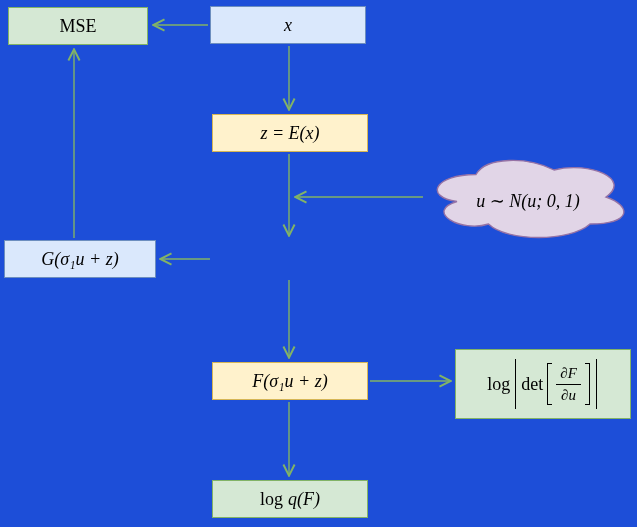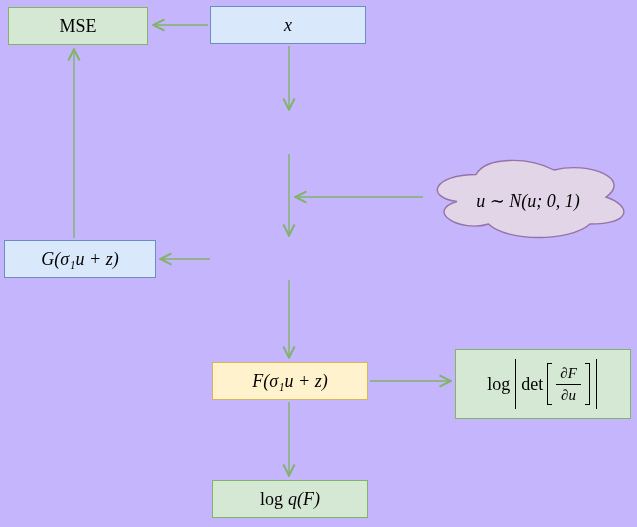--- a/index.html
+++ b/index.html
@@ -1,20 +1,20 @@
 <!DOCTYPE html>
 <html><head>
 <meta charset="utf-8">
 <style>
   html, body { margin: 0; padding: 0; background: #ffffff; }
   #canvas {
     position: relative;
     width: 637px;
     height: 527px;
-    background: #c4b5fd;
+    background: #1d4ed8;
     font-family: "Liberation Serif", "DejaVu Serif", serif;
     overflow: hidden;
   }
   #edges {
     position: absolute;
     left: 0; top: 0;
     width: 637px; height: 527px;
     z-index: 0;
   }
   .node {
@@ -106,20 +106,23 @@
   </svg>
 
   <div class="node rect green n-mse">
     <span class="upright">MSE</span>
   </div>
 
   <div class="node rect blue n-x">
     <span class="math">x</span>
   </div>
 
+  <div class="node rect yellow n-z">
+    <span class="math">z = E(x)</span>
+  </div>
 
   <div class="node n-cloud">
     <svg width="208" height="90" viewBox="0 0 208 90">
       <path d="M52,22.5 C10,22.5 0,45 33,49.5 C0,59.4 37,81 64.5,72
                C83,90 146,90 166,72 C208,72 208,54 182,45
                C208,27 166,9 130,18 C104,4.5 62,4.5 52,22.5 Z" fill="#e1d5e7" stroke="#9673a6" stroke-width="1.4"></path>
     </svg>
     <span class="math cloud-label">u ∼ N(u; 0, 1)</span>
   </div>
 

